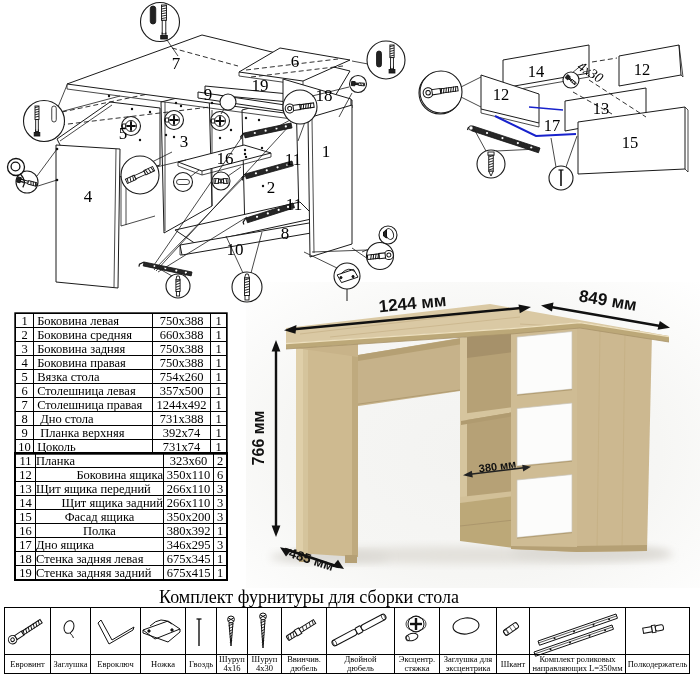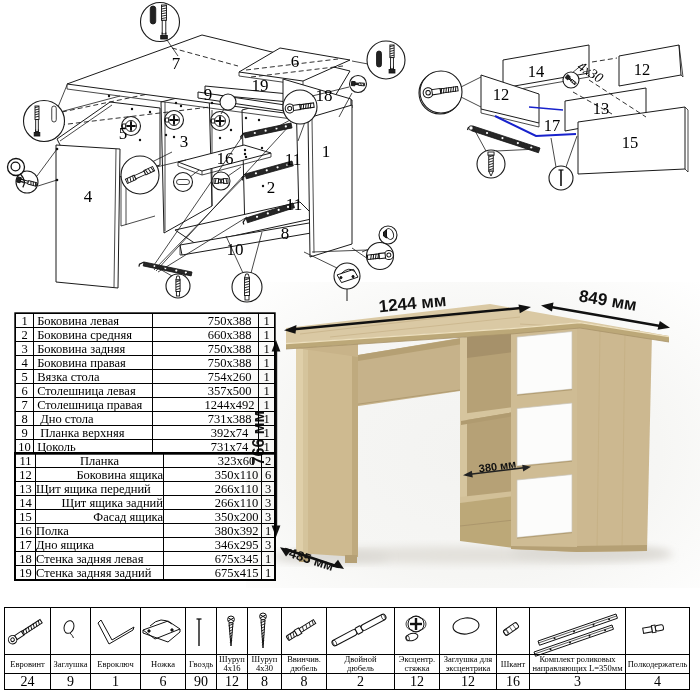--- a/index.html
+++ b/index.html
@@ -5,21 +5,21 @@
 html,body{margin:0;padding:0;}
 body{width:700px;height:700px;background:#ffffff;position:relative;overflow:hidden;
      font-family:"Liberation Serif",serif;}
 #stage{position:absolute;left:0;top:0;width:700px;height:700px;}
 svg{position:absolute;left:0;top:0;}
 
 .pt{border-collapse:collapse;table-layout:fixed;}
 .pt td{border:1px solid #000;font-size:12.5px;line-height:12px;height:13px;
   padding:0;white-space:nowrap;overflow:hidden;}
 .pt .n{text-align:center;}
-.pt .s{text-align:center;padding-left:48px;}
+.pt .s{text-align:center;}
 .pt .q{text-align:center;}
 #ptable{position:absolute;left:15px;top:313px;box-shadow:0 0 0 0.7px #000;}
 #ptable2{position:absolute;left:15px;top:453px;box-shadow:0 0 0 1px #000;}
 
 #htable{position:absolute;left:4px;top:607px;border-collapse:collapse;table-layout:fixed;}
 #htable td{border:1px solid #000;padding:0;text-align:center;vertical-align:middle;margin-top:21px;}
 #htable .nm{font-size:8.5px;line-height:9px;height:17px;}
 #htable .qt{font-size:14px;line-height:15px;height:15px;}
 #title{position:absolute;left:158px;top:587px;width:302px;text-align:center;
   font-size:18px;}
@@ -739,21 +739,21 @@
           <td class="s">731x74</td>
           <td class="q">1</td>
         </tr>
 </tbody>
     </table>
 
 <table id="ptable2" class="pt">
 <tbody>
         <tr>
           <td class="n" style="width:19px">11</td>
-          <td style="width:127px;text-align:center">Планка</td>
+          <td style="width:127px;">Планка</td>
           <td class="s" style="width:49px">323x60</td>
           <td class="q" style="width:12px">2</td>
         </tr>
 <tr>
           <td class="n">12</td>
           <td style="text-align:right">Боковина ящика</td>
           <td class="s">350x110</td>
           <td class="q">6</td>
         </tr>
 <tr>
@@ -763,27 +763,27 @@
           <td class="q">3</td>
         </tr>
 <tr>
           <td class="n">14</td>
           <td style="text-align:right">Щит ящика задний</td>
           <td class="s">266x110</td>
           <td class="q">3</td>
         </tr>
 <tr>
           <td class="n">15</td>
-          <td style="text-align:right">Фасад ящика</td>
+          <td style="text-align:center">Фасад ящика</td>
           <td class="s">350x200</td>
           <td class="q">3</td>
         </tr>
 <tr>
           <td class="n">16</td>
-          <td style="">Полка</td>
+          <td style="text-align:center">Полка</td>
           <td class="s">380x392</td>
           <td class="q">1</td>
         </tr>
 <tr>
           <td class="n">17</td>
           <td style="text-align:left">Дно ящика</td>
           <td class="s">346x295</td>
           <td class="q">3</td>
         </tr>
 <tr>
@@ -794,20 +794,21 @@
         </tr>
 <tr>
           <td class="n">19</td>
           <td>Стенка задняя задний</td>
           <td class="s">675x415</td>
           <td class="q">1</td>
         </tr>
 </tbody>
     </table>
 
+<div id="title">Комплект фурнитуры для сборки стола</div>
 
 <table id="htable">
 <tbody>
         <tr class="ic">
 <td style="width:45px;height:46px"></td>
 <td style="width:39px"></td>
 <td style="width:49px"></td>
 <td style="width:44px"></td>
 <td style="width:30px"></td>
 <td style="width:30px"></td>
@@ -829,31 +830,15 @@
 <td class="nm">Шуруп<br>4x16</td>
 <td class="nm">Шуруп<br>4x30</td>
 <td class="nm">Ввинчив.<br>дюбель</td>
 <td class="nm">Двойной<br>дюбель</td>
 <td class="nm">Эксцентр.<br>стяжка</td>
 <td class="nm">Заглушка для<br>эксцентрика</td>
 <td class="nm">Шкант</td>
 <td class="nm">Комплект роликовых<br>направляющих L=350мм</td>
 <td class="nm">Полкодержатель</td>
 </tr>
-<tr>
-<td class="qt">24</td>
-          <td class="qt">9</td>
-          <td class="qt">1</td>
-          <td class="qt">6</td>
-          <td class="qt">90</td>
-<td class="qt">12</td>
-          <td class="qt">8</td>
-          <td class="qt">8</td>
-          <td class="qt">2</td>
-          <td class="qt">12</td>
-<td class="qt">12</td>
-          <td class="qt">16</td>
-          <td class="qt">3</td>
-          <td class="qt">4</td>
-</tr>
 </tbody>
     </table>
 </div>
 
 </body></html>

